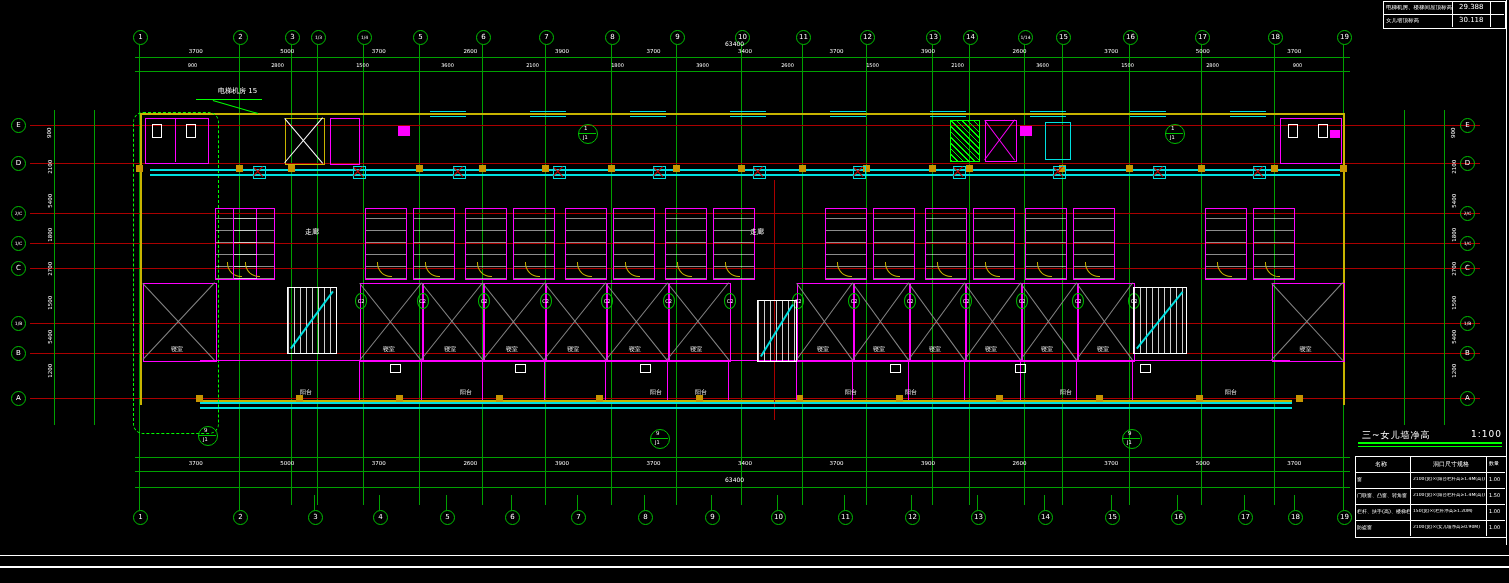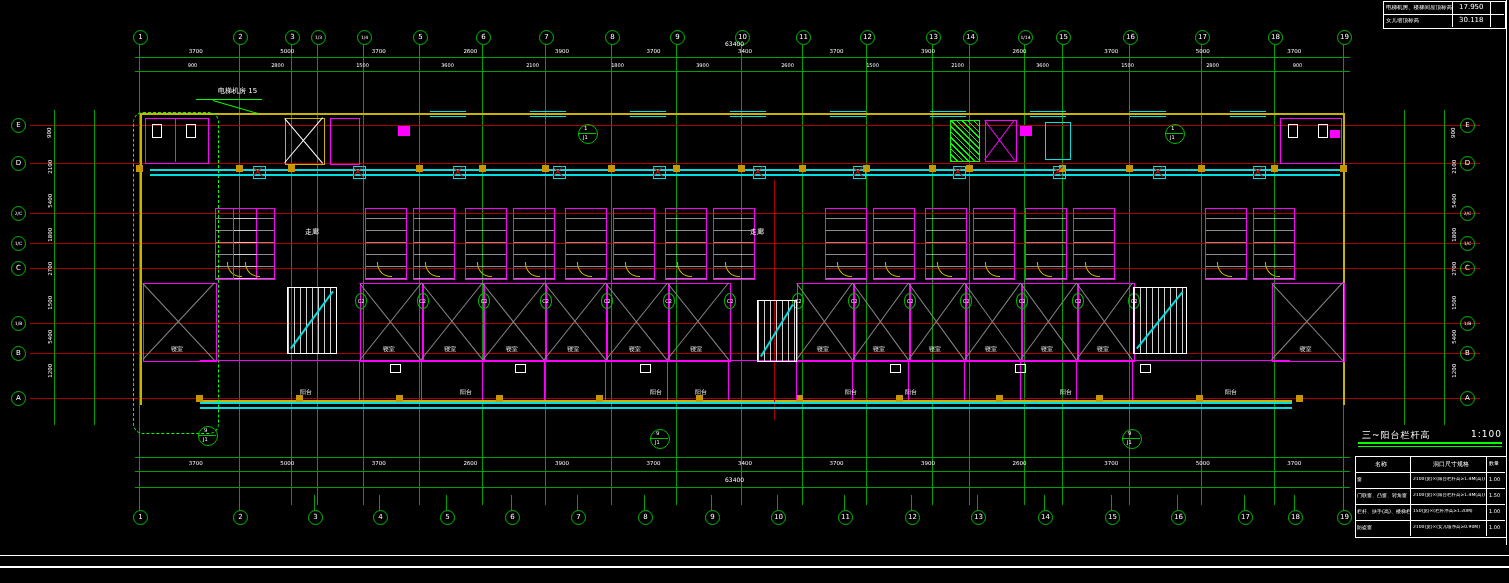--- a/index.html
+++ b/index.html
@@ -11,21 +11,21 @@
      color:#fff;font-size:9px;letter-spacing:1px;}
   .underline1{left:1358px;top:442px;width:144px;height:2px;background:#00ff00;}
   .underline2{left:1358px;top:446px;width:144px;height:1px;background:#00ff00;}
 </style>
 </head>
 <body>
 
 <div id="c">
 
   <div id="title-wrap" class="a">
-    <span>三~阳台栏杆高</span>
+    <span>三~女儿墙净高</span>
     <span>1:100</span>
   </div>
   <div class="a underline1"></div>
   <div class="a underline2"></div>
 <div class="a" style="left: 140px; top: 45px; width: 460px; height: 1px; background: rgb(0, 160, 0); transform-origin: 0px 0px; transform: rotate(1.5708rad);"></div>
     <div class="a txt" style="left: 133px; top: 30px; width: 13px; height: 13px; border: 1px solid rgb(0, 192, 0); border-radius: 50%; color: rgb(255, 255, 255); text-align: center; font-size: 7px; line-height: 13px;">1</div>
     <div class="a" style="left: 240px; top: 45px; width: 460px; height: 1px; background: rgb(0, 160, 0); transform-origin: 0px 0px; transform: rotate(1.5708rad);"></div>
     <div class="a txt" style="left: 233px; top: 30px; width: 13px; height: 13px; border: 1px solid rgb(0, 192, 0); border-radius: 50%; color: rgb(255, 255, 255); text-align: center; font-size: 7px; line-height: 13px;">2</div>
     <div class="a" style="left: 292px; top: 45px; width: 460px; height: 1px; background: rgb(0, 160, 0); transform-origin: 0px 0px; transform: rotate(1.5708rad);"></div>
     <div class="a txt" style="left: 285px; top: 30px; width: 13px; height: 13px; border: 1px solid rgb(0, 192, 0); border-radius: 50%; color: rgb(255, 255, 255); text-align: center; font-size: 7px; line-height: 13px;">3</div>
@@ -456,21 +456,21 @@
     <div class="a" style="left: 578px; top: 124px; width: 18px; height: 18px; border: 1px solid rgb(0, 192, 0); border-radius: 50%;"></div>
     <div class="a" style="left: 578px; top: 133px; width: 18px; height: 1px; background: rgb(0, 192, 0); transform-origin: 0px 0px; transform: rotate(0rad);"></div>
     <div class="a txt" style="left: 584px; top: 126px; font-size: 5.5px; color: rgb(255, 255, 255);">1</div>
     <div class="a txt" style="left: 583px; top: 135px; font-size: 5px; color: rgb(255, 255, 255);">J1</div>
     <div class="a" style="left: 1165px; top: 124px; width: 18px; height: 18px; border: 1px solid rgb(0, 192, 0); border-radius: 50%;"></div>
     <div class="a" style="left: 1165px; top: 133px; width: 18px; height: 1px; background: rgb(0, 192, 0); transform-origin: 0px 0px; transform: rotate(0rad);"></div>
     <div class="a txt" style="left: 1171px; top: 126px; font-size: 5.5px; color: rgb(255, 255, 255);">1</div>
     <div class="a txt" style="left: 1170px; top: 135px; font-size: 5px; color: rgb(255, 255, 255);">J1</div>
     <div class="a" style="left: 1383px; top: 1px; width: 121px; height: 26px; border: 1px solid rgb(255, 255, 255);"></div>
     <div class="a txt" style="left: 1386px; top: 4.5px; font-size: 5.5px; color: rgb(255, 255, 255); width: 66px; overflow: hidden;">电梯机房、楼梯间屋顶标高</div>
-    <div class="a txt" style="left: 1459px; top: 4px; font-size: 7px; color: rgb(255, 255, 255);">17.950</div>
+    <div class="a txt" style="left: 1459px; top: 4px; font-size: 7px; color: rgb(255, 255, 255);">29.388</div>
     <div class="a" style="left: 1383px; top: 14px; width: 121px; height: 1px; background: rgb(255, 255, 255); transform-origin: 0px 0px; transform: rotate(0rad);"></div>
     <div class="a txt" style="left: 1386px; top: 17.5px; font-size: 5.5px; color: rgb(255, 255, 255); width: 66px; overflow: hidden;">女儿墙顶标高</div>
     <div class="a txt" style="left: 1459px; top: 17px; font-size: 7px; color: rgb(255, 255, 255);">30.118</div>
     <div class="a" style="left: 1453px; top: 1px; width: 26px; height: 1px; background: rgb(255, 255, 255); transform-origin: 0px 0px; transform: rotate(1.5708rad);"></div>
     <div class="a" style="left: 1491px; top: 1px; width: 26px; height: 1px; background: rgb(255, 255, 255); transform-origin: 0px 0px; transform: rotate(1.5708rad);"></div>
     <div class="a" style="left: 1355px; top: 456px; width: 150px; height: 80px; border: 1px solid rgb(255, 255, 255);"></div>
     <div class="a" style="left: 1355px; top: 472px; width: 150px; height: 1px; background: rgb(255, 255, 255); transform-origin: 0px 0px; transform: rotate(0rad);"></div>
     <div class="a" style="left: 1355px; top: 488px; width: 150px; height: 1px; background: rgb(255, 255, 255); transform-origin: 0px 0px; transform: rotate(0rad);"></div>
     <div class="a" style="left: 1355px; top: 504px; width: 150px; height: 1px; background: rgb(255, 255, 255); transform-origin: 0px 0px; transform: rotate(0rad);"></div>
     <div class="a" style="left: 1355px; top: 520px; width: 150px; height: 1px; background: rgb(255, 255, 255); transform-origin: 0px 0px; transform: rotate(0rad);"></div>

